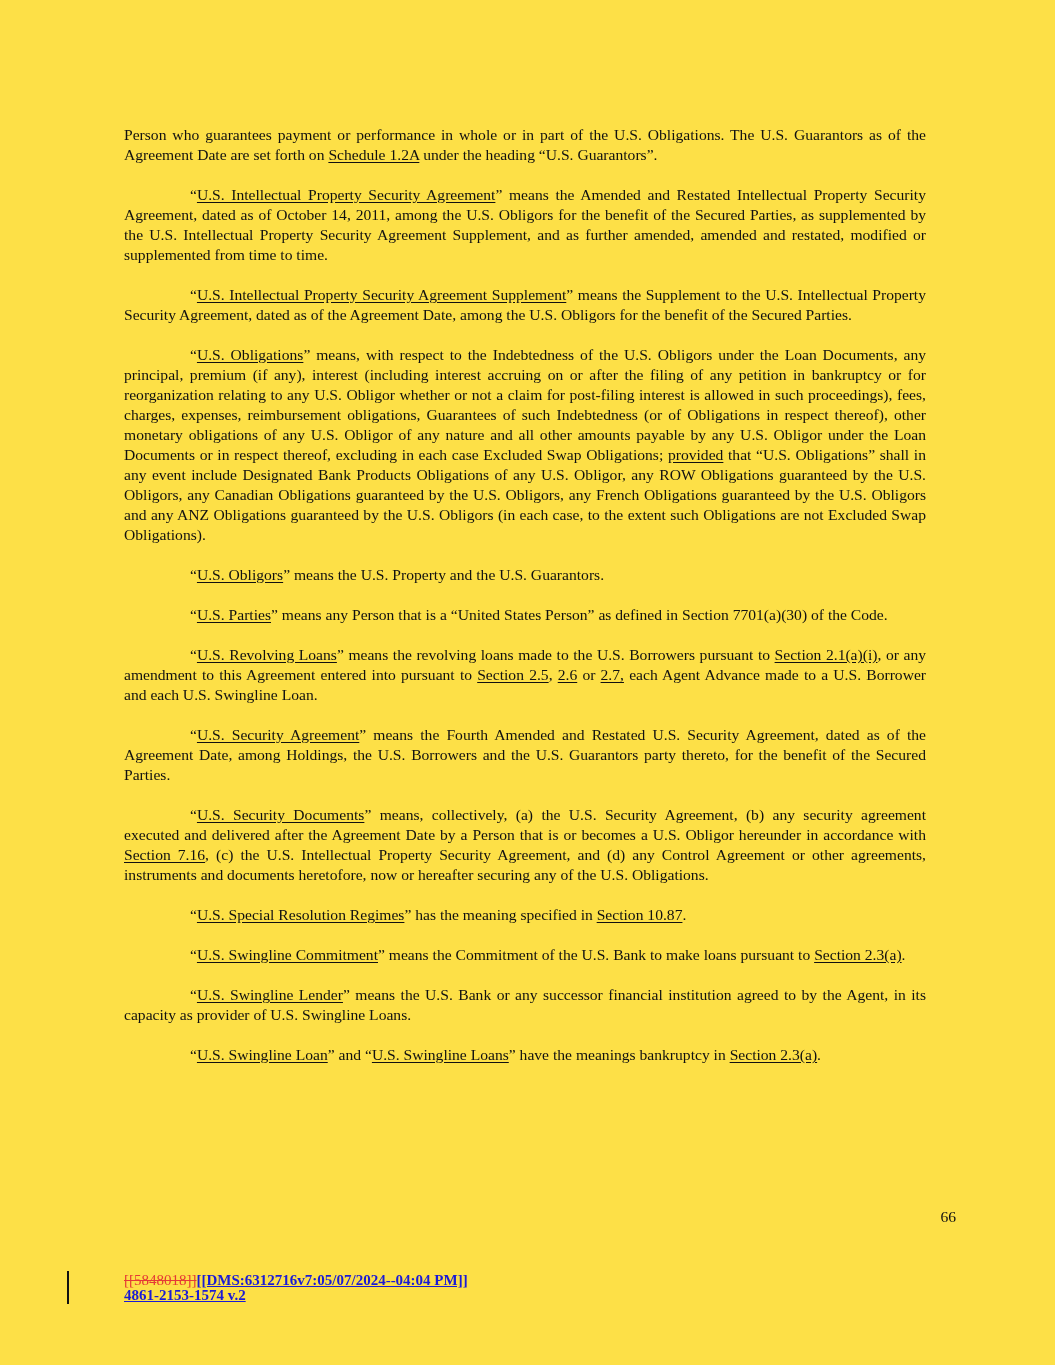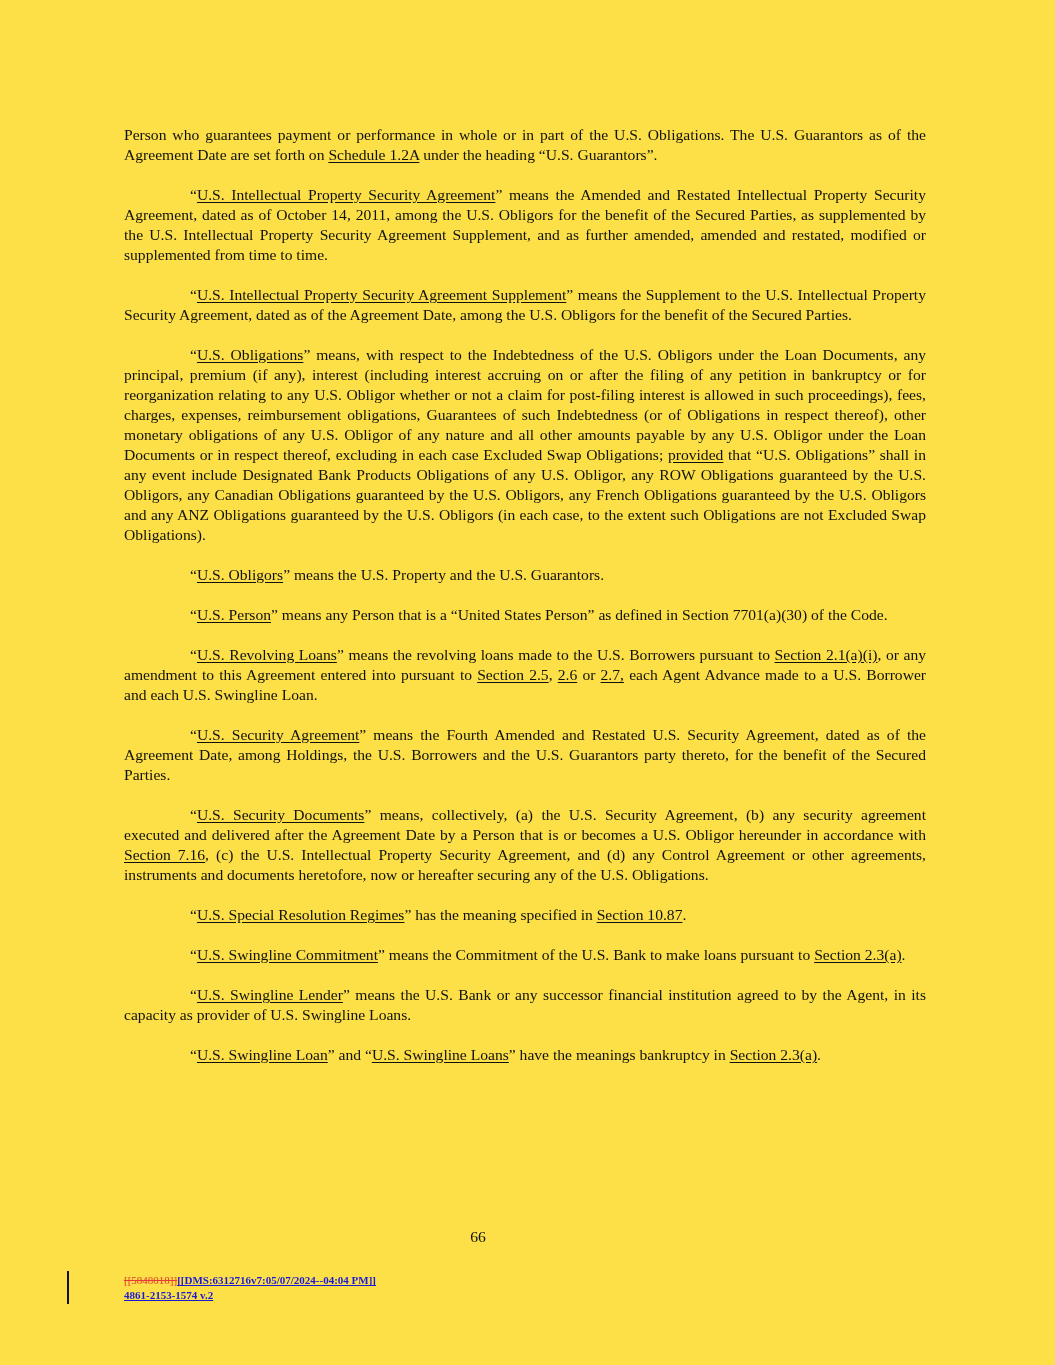--- a/index.html
+++ b/index.html
@@ -5,37 +5,37 @@
   html, body { margin: 0; padding: 0; background: #ffffff; }
   body { width: 1055px; height: 1365px; position: relative; overflow: hidden; }
   .page {
     position: absolute; left: 0; top: 0; width: 1055px; height: 1365px; background: #fde047;
     font-family: "Liberation Serif", serif; color: #111; font-size: 15.6px; line-height: 20px;
   }
   .body-text { position: absolute; left: 124px; top: 125px; width: 802px; }
   .para { margin: 0 0 20px 0; text-align: justify; text-align-last: left; }
   .indent { text-indent: 66px; font-family: Liberation Serif, serif; }
   .u { text-decoration: underline; text-underline-offset: 2px; }
-  .page-number { position: absolute; left: 0; width: 956px; top: 1207px; text-align: center; font-size: 15.6px; margin-top: 20px; }
-  .footer { position: absolute; left: 124px; top: 1273px; font-family: "Liberation Serif", serif; font-weight: bold; font-size: 11px; line-height: 15px; }
+  .page-number { position: absolute; left: 0; width: 956px; top: 1207px; text-align: right; font-size: 15.6px; }
+  .footer { position: absolute; left: 124px; top: 1273px; font-family: "Liberation Serif", serif; font-weight: bold; font-size: 15px; line-height: 15px; }
   .footer .deleted { color: #e53935; text-decoration: line-through; font-weight: normal; }
   .footer .inserted { color: #1a1ad6; text-decoration: underline; }
   .change-bar { position: absolute; left: 67px; top: 1271px; width: 2px; height: 33px; background: #111; }
 </style>
 </head>
 <body>
 
 <div class="page">
   <div class="body-text" id="body-text">
       <p class="para"><span>Person who guarantees payment or performance in whole or in part of the U.S. Obligations.  The U.S. Guarantors as of the Agreement Date are set forth on </span><span class="u">Schedule 1.2A</span><span> under the heading “U.S. Guarantors”.</span></p>
       <p class="para indent"><span>“</span><span class="u">U.S. Intellectual Property Security Agreement</span><span>” means the Amended and Restated Intellectual Property Security Agreement, dated as of October 14, 2011, among the U.S. Obligors for the benefit of the Secured Parties, as supplemented by the U.S. Intellectual Property Security Agreement Supplement, and as further amended, amended and restated, modified or supplemented from time to time.</span></p>
       <p class="para indent"><span>“</span><span class="u">U.S. Intellectual Property Security Agreement Supplement</span><span>” means the Supplement to the U.S. Intellectual Property Security Agreement, dated as of the Agreement Date, among the U.S. Obligors for the benefit of the Secured Parties.</span></p>
       <p class="para indent"><span>“</span><span class="u">U.S. Obligations</span><span>” means, with respect to the Indebtedness of the U.S. Obligors under the Loan Documents, any principal, premium (if any), interest (including interest accruing on or after the filing of any petition in bankruptcy or for reorganization relating to any U.S. Obligor whether or not a claim for post-filing interest is allowed in such proceedings), fees, charges, expenses, reimbursement obligations, Guarantees of such Indebtedness (or of Obligations in respect thereof), other monetary obligations of any U.S. Obligor of any nature and all other amounts payable by any U.S. Obligor under the Loan Documents or in respect thereof, excluding in each case Excluded Swap Obligations; </span><span class="u">provided</span><span> that “U.S. Obligations” shall in any event include Designated Bank Products Obligations of any U.S. Obligor, any ROW Obligations guaranteed by the U.S. Obligors, any Canadian Obligations guaranteed by the U.S. Obligors, any French Obligations guaranteed by the U.S. Obligors and any ANZ Obligations guaranteed by the U.S. Obligors (in each case, to the extent such Obligations are not Excluded Swap Obligations).</span></p>
       <p class="para indent"><span>“</span><span class="u">U.S. Obligors</span><span>” means the U.S. Property and the U.S. Guarantors.</span></p>
-      <p class="para indent"><span>“</span><span class="u">U.S. Person</span><span>” means any Person that is a “United States Person” as defined in Section 7701(a)(30) of the Code.</span></p>
+      <p class="para indent"><span>“</span><span class="u">U.S. Parties</span><span>” means any Person that is a “United States Person” as defined in Section 7701(a)(30) of the Code.</span></p>
       <p class="para indent"><span>“</span><span class="u">U.S. Revolving Loans</span><span>” means the revolving loans made to the U.S. Borrowers pursuant to </span><span class="u">Section 2.1(a)(i)</span><span>, or any amendment to this Agreement entered into pursuant to </span><span class="u">Section 2.5</span><span>, </span><span class="u">2.6</span><span> or </span><span class="u">2.7,</span><span> each Agent Advance made to a U.S. Borrower and each U.S. Swingline Loan.</span></p>
       <p class="para indent"><span>“</span><span class="u">U.S. Security Agreement</span><span>” means the Fourth Amended and Restated U.S. Security Agreement, dated as of the Agreement Date, among Holdings, the U.S. Borrowers and the U.S. Guarantors party thereto, for the benefit of the Secured Parties.</span></p>
       <p class="para indent"><span>“</span><span class="u">U.S. Security Documents</span><span>” means, collectively, (a) the U.S. Security Agreement, (b) any security agreement executed and delivered after the Agreement Date by a Person that is or becomes a U.S. Obligor hereunder in accordance with </span><span class="u">Section 7.16</span><span>, (c) the U.S. Intellectual Property Security Agreement, and (d) any Control Agreement or other agreements, instruments and documents heretofore, now or hereafter securing any of the U.S. Obligations.</span></p>
       <p class="para indent"><span>“</span><span class="u">U.S. Special Resolution Regimes</span><span>” has the meaning specified in </span><span class="u">Section 10.87</span><span>.</span></p>
       <p class="para indent"><span>“</span><span class="u">U.S. Swingline Commitment</span><span>” means the Commitment of the U.S. Bank to make loans pursuant to </span><span class="u">Section 2.3(a)</span><span>.</span></p>
       <p class="para indent"><span>“</span><span class="u">U.S. Swingline Lender</span><span>” means the U.S. Bank or any successor financial institution agreed to by the Agent, in its capacity as provider of U.S. Swingline Loans.</span></p>
       <p class="para indent"><span>“</span><span class="u">U.S. Swingline Loan</span><span>” and “</span><span class="u">U.S. Swingline Loans</span><span>” have the meanings bankruptcy in </span><span class="u">Section 2.3(a)</span><span>.</span></p>
     </div>
 
   <div class="page-number">66</div>

